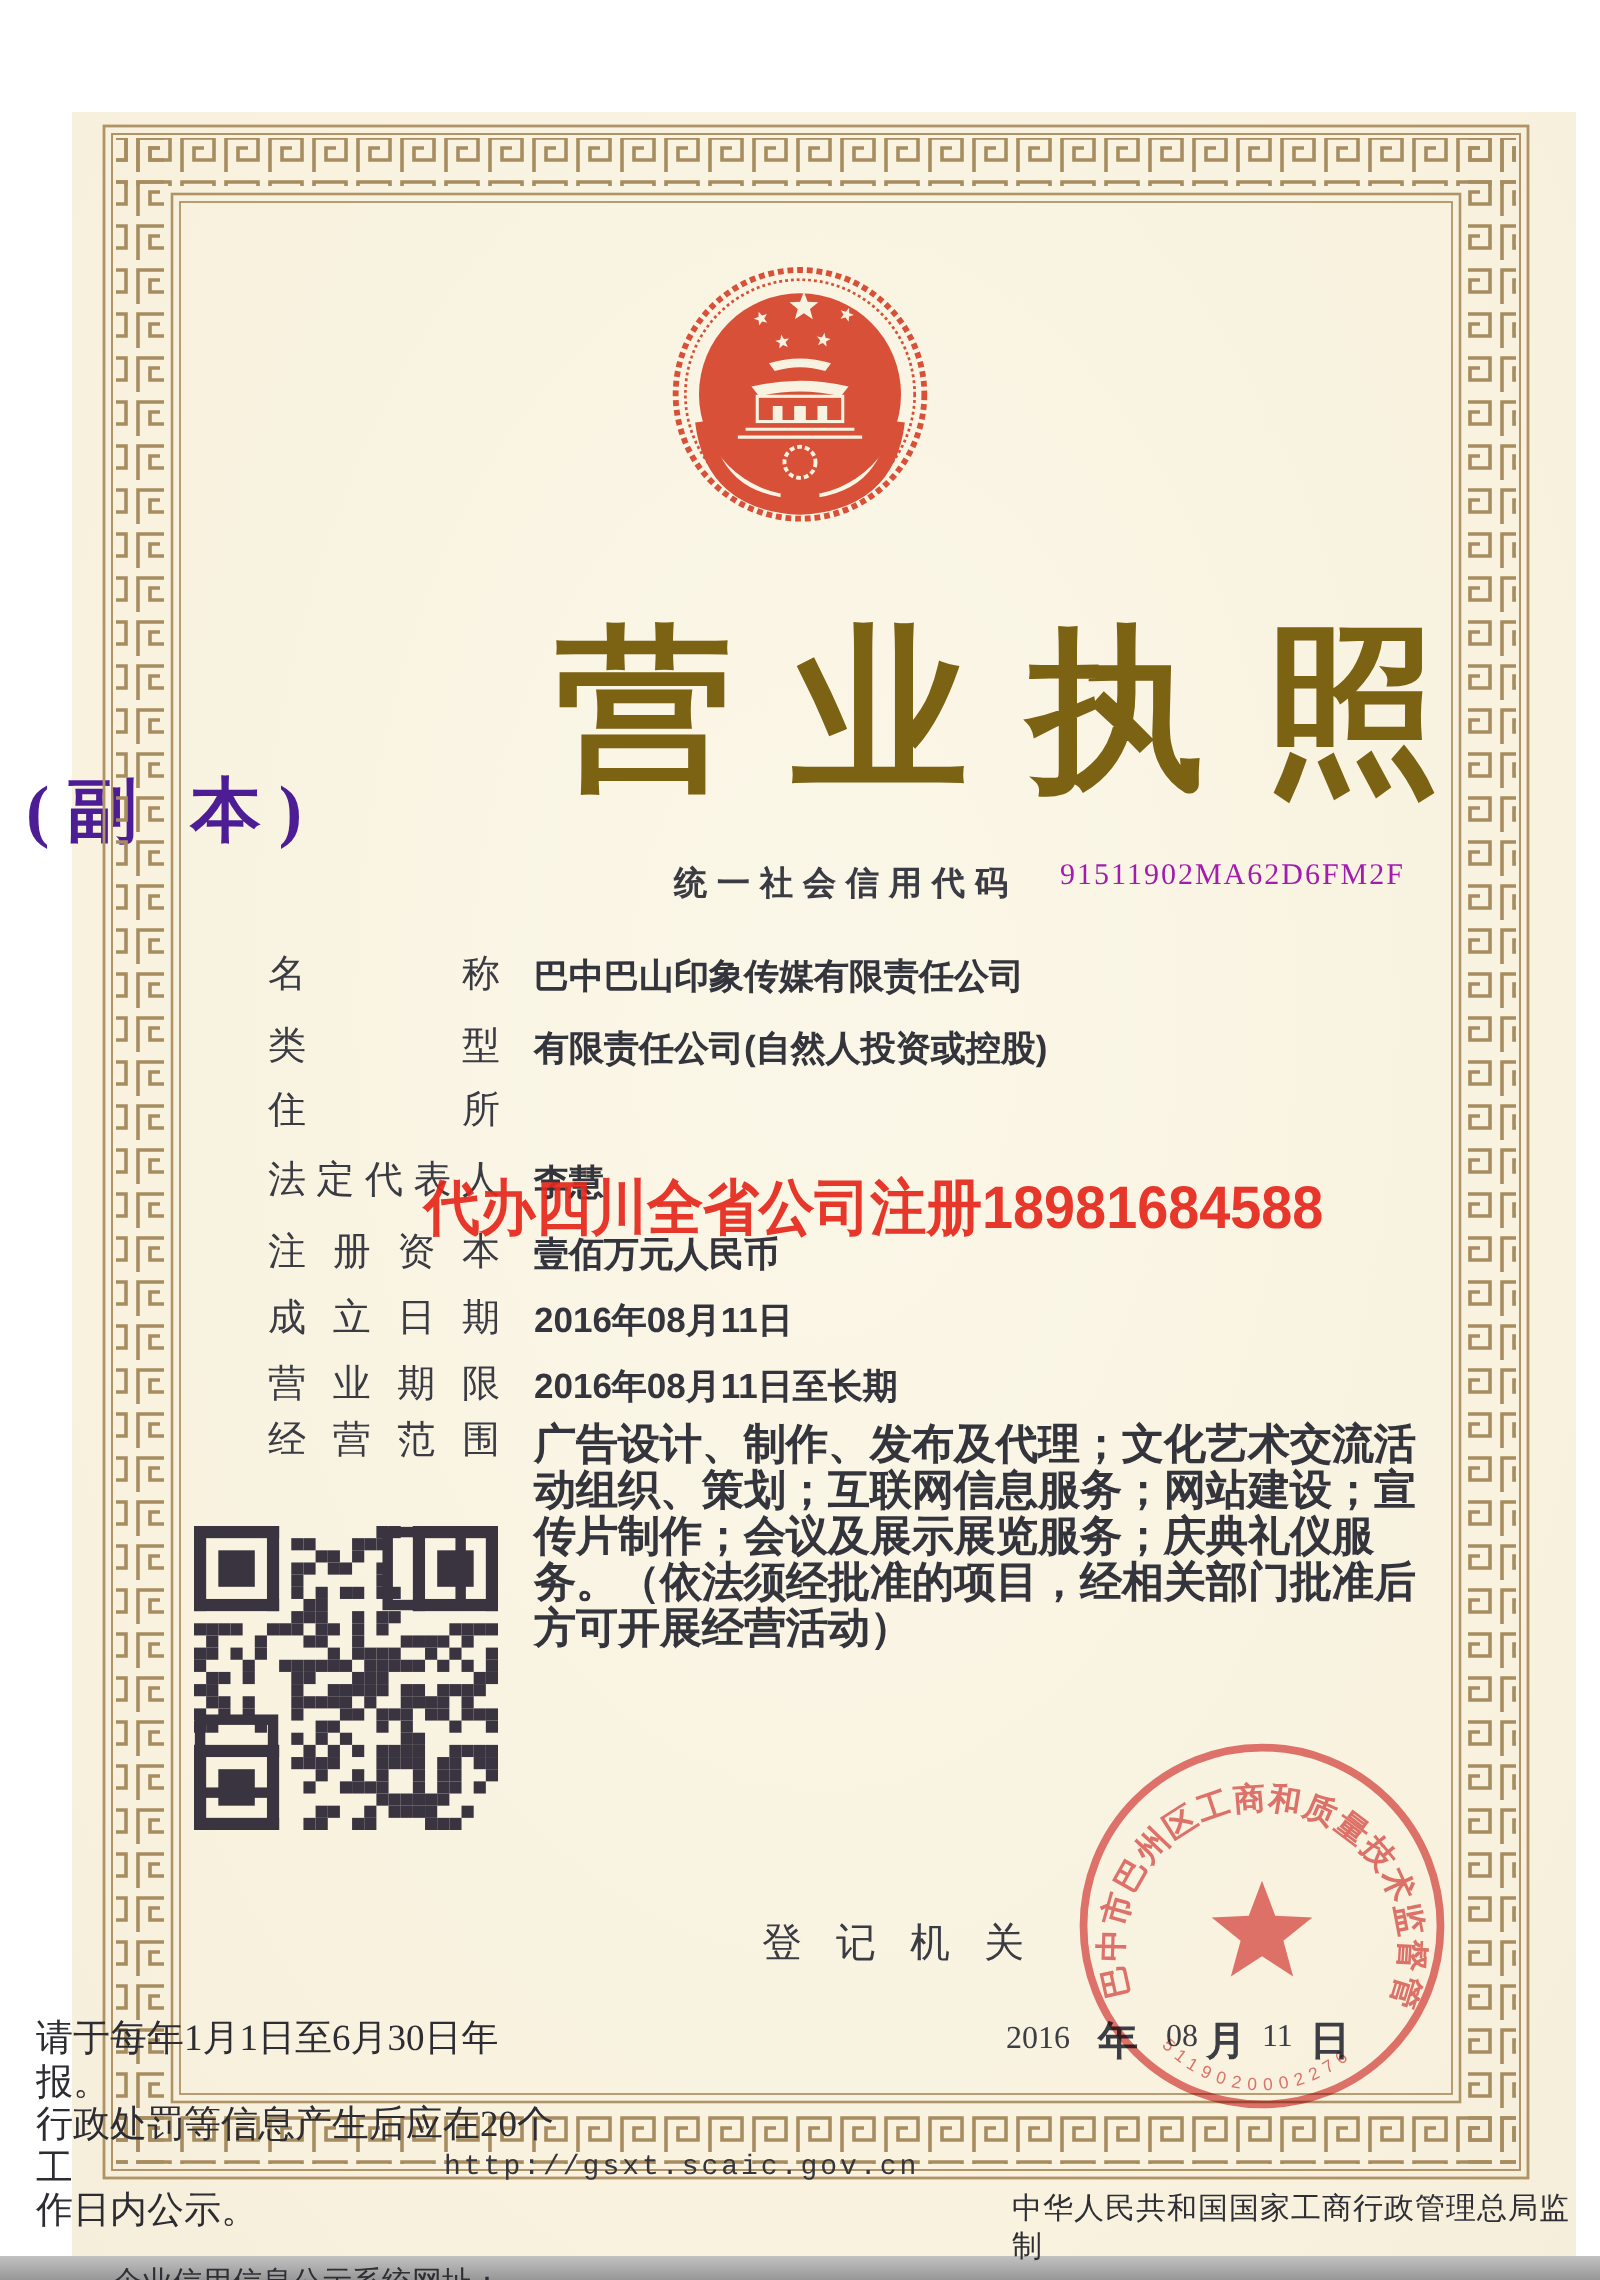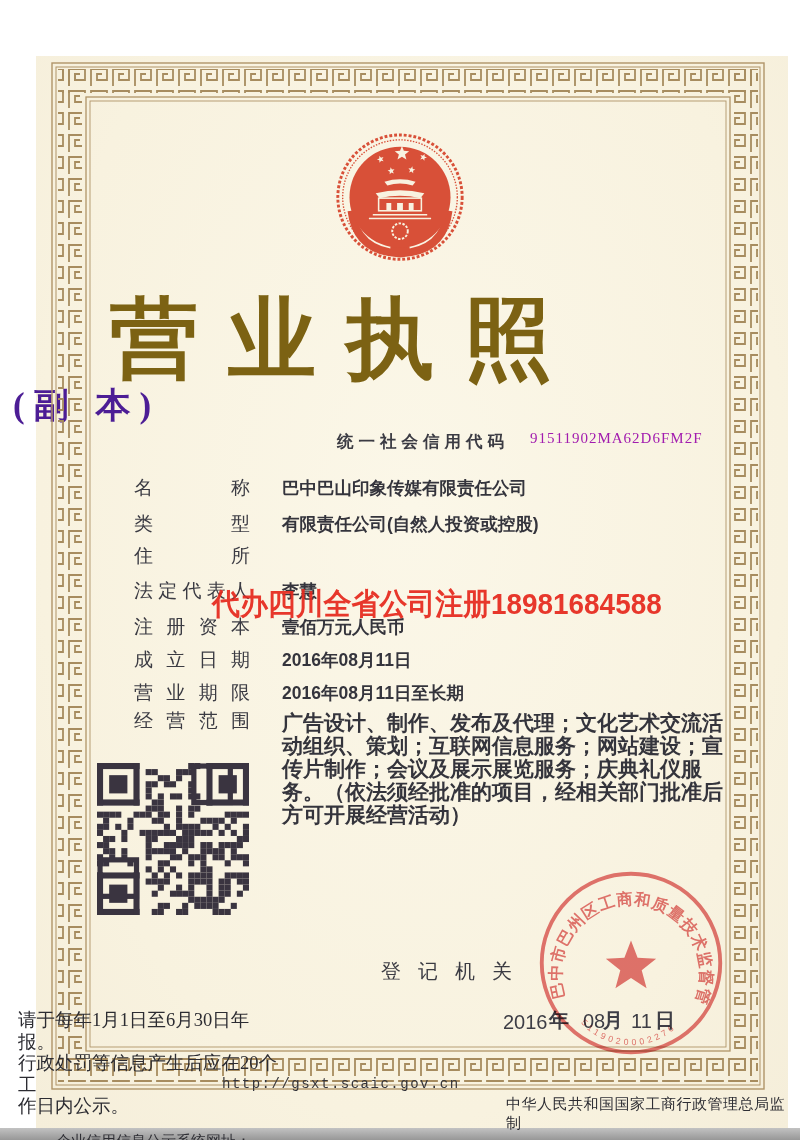--- a/index.html
+++ b/index.html
@@ -7,46 +7,46 @@
        font-family:"Liberation Serif","DejaVu Serif",serif;}
   .abs{position:absolute;}
   
   .paper{left:36px;top:56px;width:752px;height:1072px;
          background:radial-gradient(ellipse at 50% 42%, #fbf7e8 0%, #f8f2df 70%, #f5eeda 100%);}
   .bottom-strip{left:0;top:1128px;width:800px;height:12px;
          background:linear-gradient(#c2c2c2,#979797);}
   
   .emblem{left:332px;top:133px;width:136px;height:140px;}
   
-  .title{left:80px;top:280px;width:640px;text-align:left;
+  .title{left:80px;top:296px;width:640px;text-align:right;
          font-family:"Liberation Sans","DejaVu Sans",sans-serif;font-weight:900;
          font-size:88px;letter-spacing:30px;padding-left:30px;color:#7c6213;white-space:nowrap;}
   .subtitle{left:0;top:382px;width:800px;text-align:left;font-weight:700;
          font-size:35px;letter-spacing:9px;color:#4c1d95;padding-left:13px;}
   .credit-label{left:337px;top:431px;font-size:16.5px;font-weight:700;letter-spacing:5px;color:#3b3b43;}
   .credit-code{left:530px;top:430px;font-size:15px;letter-spacing:1px;color:#a21caf;
          font-family:Liberation Serif, serif;}
   
   .row{position:absolute;left:134px;display:flex;align-items:flex-start;}
   .lab{width:116px;flex:none;font-size:19px;color:#3b3b43;
        text-align:justify;text-align-last:justify;line-height:1.1;}
-  .val{margin-left:32px;font-family:"Liberation Sans","DejaVu Sans",sans-serif;
+  .val{margin-left:17px;font-family:"Liberation Sans","DejaVu Sans",sans-serif;
        font-weight:700;font-size:17.5px;color:#34343c;line-height:1.15;}
   .val.scope{width:452px;font-size:21px;line-height:23px;font-weight:600;}
   
   .watermark{left:212px;top:584px;font-family:"Liberation Sans",sans-serif;font-weight:800;
        font-size:30px;color:#e6271c;white-space:nowrap;transform:scaleX(.93);
        transform-origin:left top;opacity:.92;z-index:6;}
   
   .qr{left:97px;top:763px;width:152px;height:152px;}
   
   .reg-label{left:381px;top:942px;font-size:20px;letter-spacing:17px;color:#3b3b43;font-weight:500;white-space:nowrap;margin-top:16px;}
   .seal{left:534px;top:866px;width:194px;height:194px;opacity:.85;mix-blend-mode:multiply;z-index:5;}
   .dt{position:absolute;color:#3d3d45;white-space:nowrap;}
-  .dt.num{font-size:20px;font-family:Liberation Sans, sans-serif;text-align:center;}
+  .dt.num{font-size:16px;font-family:Liberation Serif, serif;text-align:center;}
   .dt.unit{font-size:20px;font-weight:700;}
   
   .note{left:18px;top:1010px;width:260px;font-size:18.5px;line-height:21.5px;color:#2c2c32;z-index:4;}
   .url{left:222px;top:1076px;font-family:"Liberation Mono","DejaVu Sans Mono",monospace;
        font-size:14px;letter-spacing:1.5px;color:#35353b;z-index:4;}
   .site-label{left:56px;top:1096px;font-size:15px;color:#2e2e34;z-index:4;margin-top:36px;}
   .issuer{left:506px;top:1095px;font-size:15px;letter-spacing:.5px;color:#2e2e34;z-index:4;}
 </style>
 </head>
 <body>

